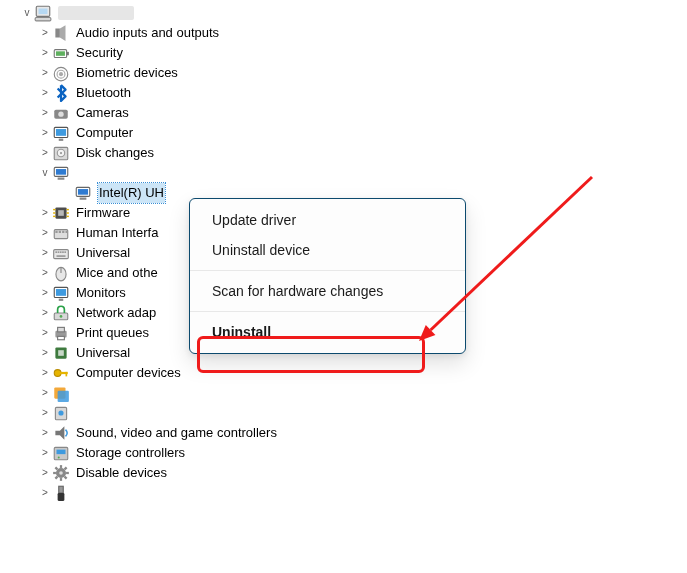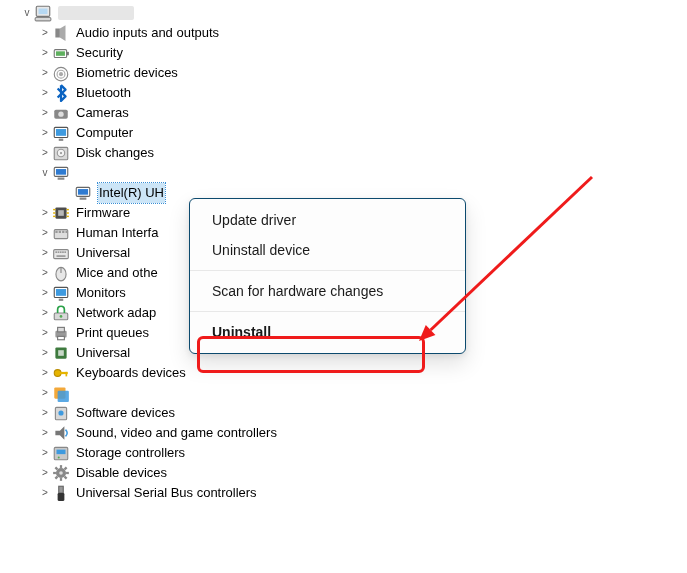--- a/index.html
+++ b/index.html
@@ -383,38 +383,37 @@
         </span>
         <span class="label">Universal</span>
       </div>
       <div class="row" style="padding-left: 0px;">
         <span class="expander">&gt;</span>
         <span class="ico">
           <svg viewBox="0 0 16 16">
             <use href="#i-key"></use>
           </svg>
         </span>
-        <span class="label">Keyboards devices</span>
+        <span class="label">Computer devices</span>
       </div>
       <div class="row" style="padding-left: 0px;">
         <span class="expander">&gt;</span>
         <span class="ico">
           <svg viewBox="0 0 16 16">
             <use href="#i-swcomp"></use>
           </svg>
         </span>
       </div>
       <div class="row" style="padding-left: 0px;">
         <span class="expander">&gt;</span>
         <span class="ico">
           <svg viewBox="0 0 16 16">
             <use href="#i-swdev"></use>
           </svg>
         </span>
-        <span class="label">Software devices</span>
       </div>
       <div class="row" style="padding-left: 0px;">
         <span class="expander">&gt;</span>
         <span class="ico">
           <svg viewBox="0 0 16 16">
             <use href="#i-sound"></use>
           </svg>
         </span>
         <span class="label">Sound, video and game controllers</span>
       </div>
@@ -436,21 +435,20 @@
         </span>
         <span class="label">Disable devices</span>
       </div>
       <div class="row" style="padding-left: 0px;">
         <span class="expander">&gt;</span>
         <span class="ico">
           <svg viewBox="0 0 16 16">
             <use href="#i-usb"></use>
           </svg>
         </span>
-        <span class="label">Universal Serial Bus controllers</span>
       </div>
     </div>
 </div>
 
 <div class="ctx" id="ctx">
     <div class="item">Update driver</div>
     <div class="item">Uninstall device</div>
     <div class="sep"></div>
     <div class="item">Scan for hardware changes</div>
     <div class="sep"></div>

